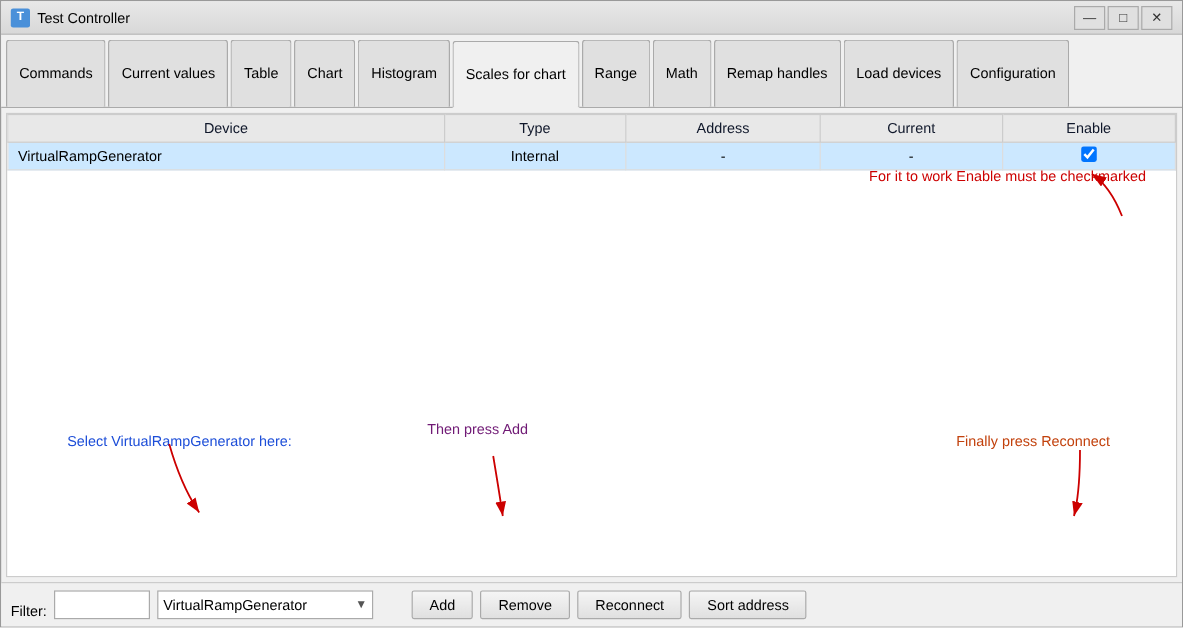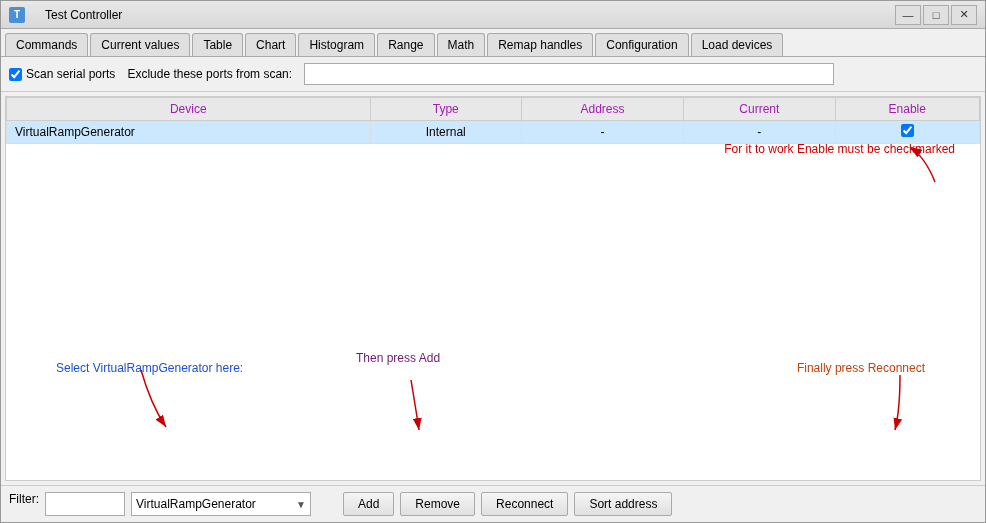--- a/index.html
+++ b/index.html
@@ -38,21 +38,20 @@
       align-items: center;
       justify-content: center;
       color: white;
       font-size: 10px;
       font-weight: bold;
     }
     .title-text {
       flex: 1;
       font-size: 12px;
       color: #000;
-      margin-left: 14px;
     }
     .title-buttons {
       display: flex;
       gap: 2px;
     }
     .title-btn {
       width: 26px;
       height: 20px;
       background: #e0e0e0;
       border: 1px solid #aaa;
@@ -66,21 +65,21 @@
 
     .tab-bar {
       display: flex;
       flex-wrap: nowrap;
       background: #f0f0f0;
       padding: 4px 4px 0 4px;
       border-bottom: 1px solid #aaa;
       flex-shrink: 0;
     }
     .tab {
-      padding: 4px 10px;
+      padding: 20px 10px;
       border: 1px solid #aaa;
       border-bottom: none;
       background: #e0e0e0;
       cursor: pointer;
       margin-right: 2px;
       font-size: 12px;
       border-radius: 3px 3px 0 0;
       white-space: nowrap;
       color: #000;
     }
@@ -140,21 +139,21 @@
       width: 100%;
       border-collapse: collapse;
       font-size: 12px;
     }
     thead th {
       background: #e8e8e8;
       border: 1px solid #ccc;
       padding: 4px 8px;
       text-align: center;
       font-weight: normal;
-      color: #a21caf;
+      color: #0f172a;
     }
     tbody tr td {
       border: 1px solid #ddd;
       padding: 3px 8px;
       text-align: center;
       color: #000;
     }
     tbody tr.selected {
       background: #cce8ff;
     }
@@ -168,21 +167,21 @@
       font-size: 12px;
       pointer-events: none;
     }
     .arrow-svg {
       position: absolute;
       pointer-events: none;
     }
 
     .bottom-bar {
       display: flex;
-      align-items: flex-start;
+      align-items: flex-end;
       padding: 6px 8px;
       gap: 6px;
       border-top: 1px solid #ccc;
       background: #f0f0f0;
       flex-shrink: 0;
     }
     .filter-label {
       font-size: 12px;
       color: #000;
     }
@@ -241,35 +240,28 @@
       <button class="title-btn close">✕</button>
     </div>
   </div>
 
   <div class="tab-bar">
     <div class="tab">Commands</div>
     <div class="tab">Current values</div>
     <div class="tab">Table</div>
     <div class="tab">Chart</div>
     <div class="tab">Histogram</div>
+    <div class="tab active">Scales for chart</div>
     <div class="tab">Range</div>
     <div class="tab">Math</div>
     <div class="tab">Remap handles</div>
+    <div class="tab">Load devices</div>
     <div class="tab">Configuration</div>
-    <div class="tab">Load devices</div>
   </div>
 
-  <div class="toolbar">
-    <label class="checkbox-label">
-      <input type="checkbox" checked="" style="">
-      <span>Scan serial ports</span>
-    </label>
-    <span class="exclude-label">Exclude these ports from scan:</span>
-    <input class="exclude-input" type="text" style="">
-  </div>
 
   <div class="main-content">
     <div class="table-container">
       <table>
         <thead>
           <tr>
             <th>Device</th>
             <th>Type</th>
             <th>Address</th>
             <th>Current</th>

